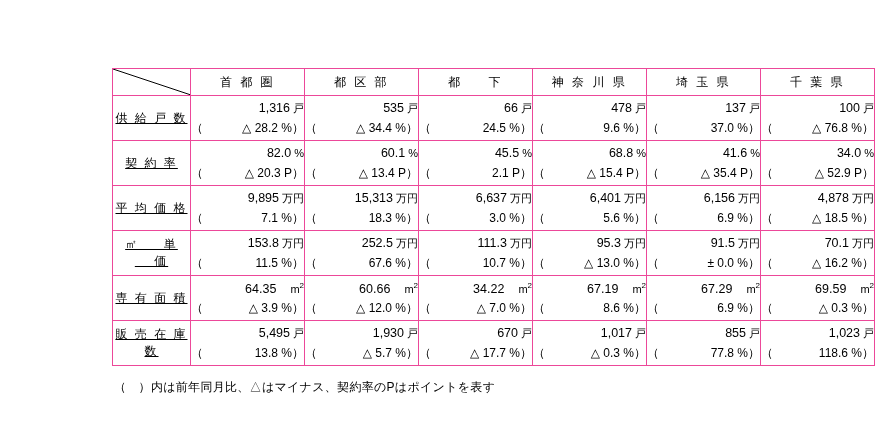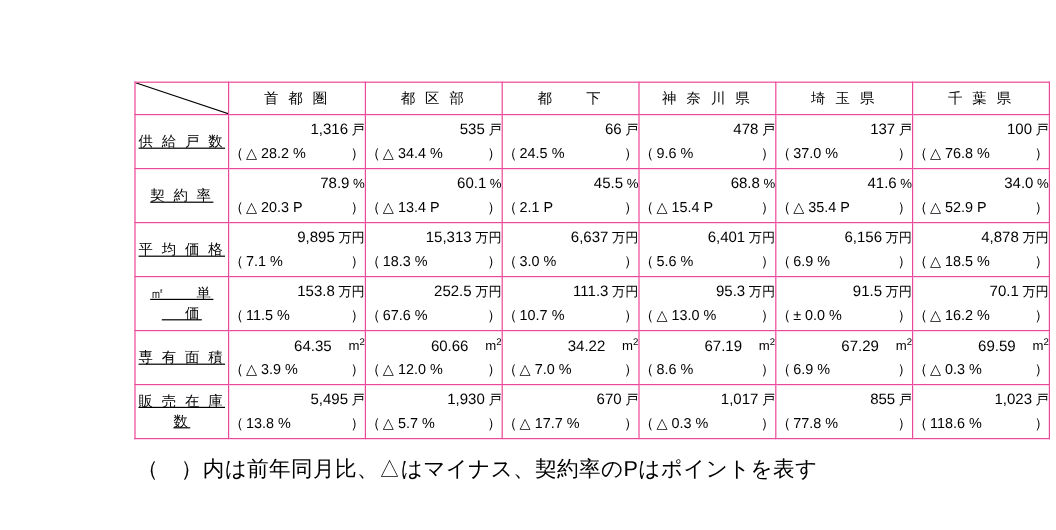--- a/index.html
+++ b/index.html
@@ -98,34 +98,34 @@
   .botline {
     display: flex;
     justify-content: space-between;
     align-items: baseline;
     font-size: 12px;
     white-space: nowrap;
   }
   .botline .paren-l { padding-left: 0px; }
   .botline .val {
     flex: 1;
-    text-align: left;
+    text-align: right;
     padding-left: 2px;
   }
   sup.m2 {
     font-size: 8px;
     vertical-align: super;
   }
 
   
   .footnote {
     position: absolute;
     left: 114px;
     top: 379px;
-    font-size: 18px;
+    font-size: 12px;
     letter-spacing: 0.3px;
     white-space: nowrap;
   }
 </style>
 </head>
 <body>
 
 <div id="sheet">
 
   <table class="stats">
@@ -216,21 +216,21 @@
                 <span>）</span>
               </div>
           </div>
         </td>
       </tr>
 
       <tr class="datarow">
         <td class="rowlabel">契 約 率</td>
         <td class="cell">
           <div class="cellstack">
-            <div class="topline"><span>78.9</span><span class="unit">%</span></div>
+            <div class="topline"><span>82.0</span><span class="unit">%</span></div>
             <div class="botline">
                 <span class="paren-l">（</span>
                 <span class="val">△ 20.3 P</span>
                 <span>）</span>
               </div>
           </div>
         </td>
         <td class="cell">
           <div class="cellstack">
             <div class="topline"><span>60.1</span><span class="unit">%</span></div>

